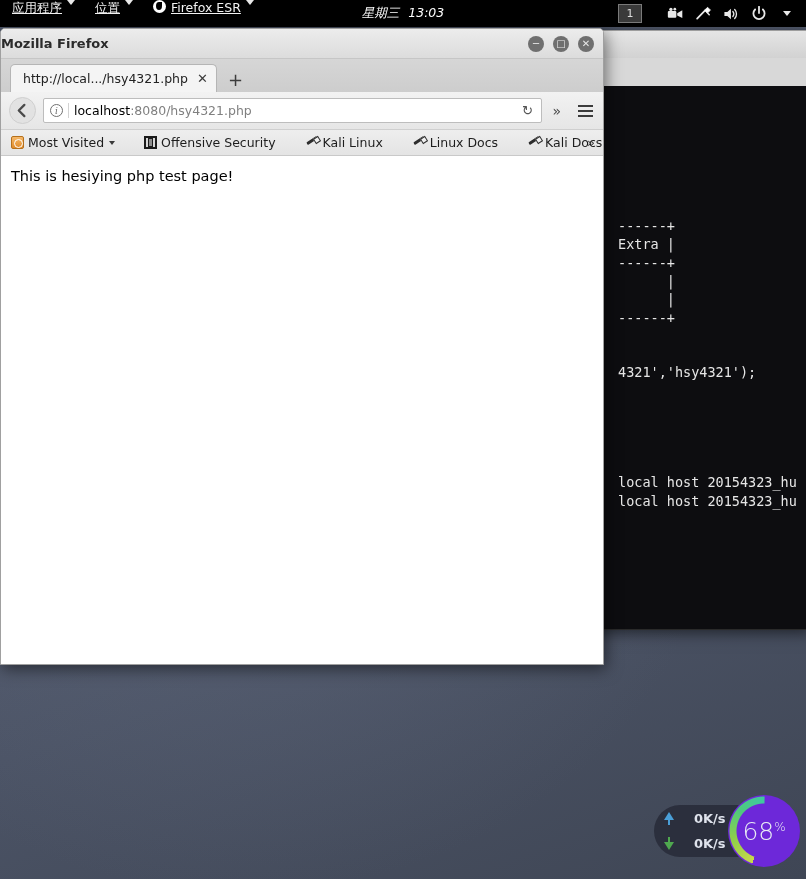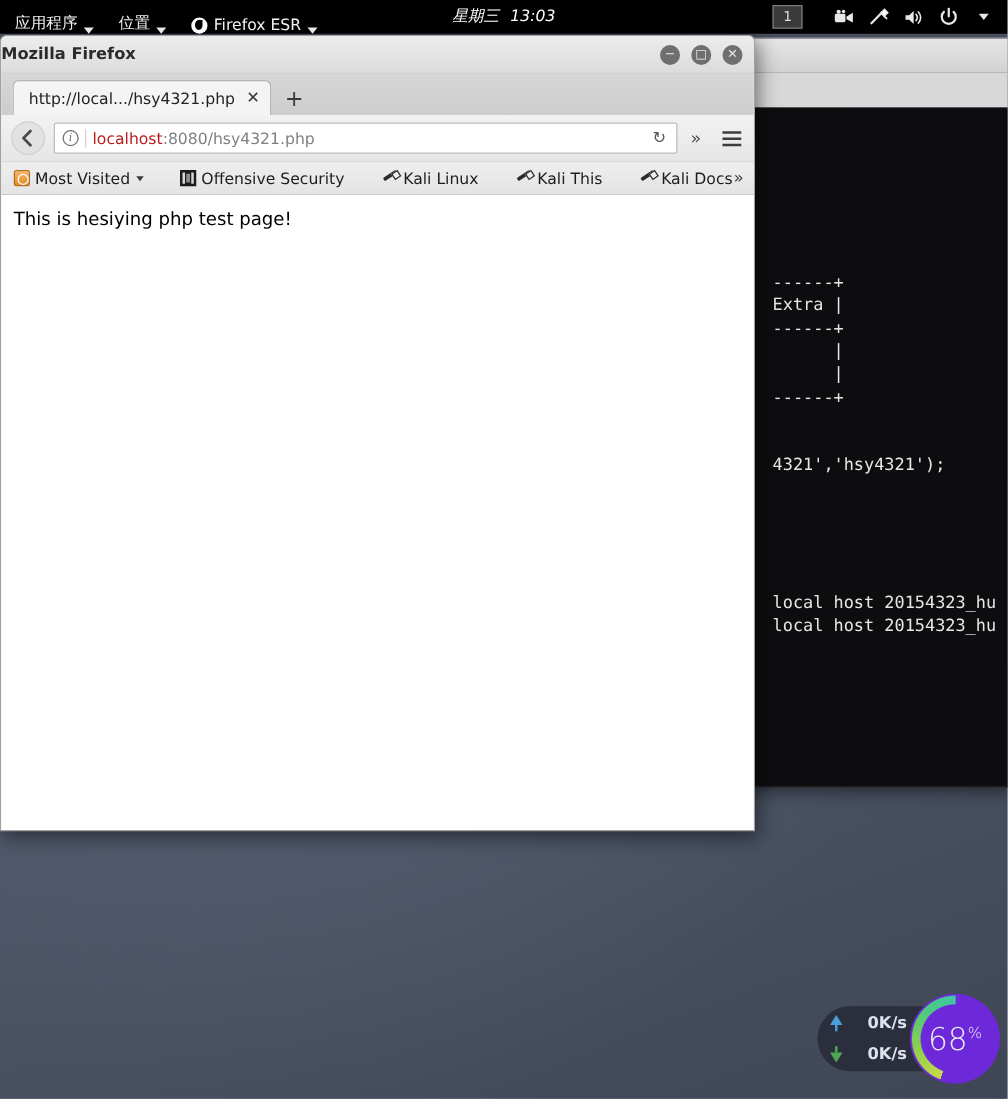--- a/index.html
+++ b/index.html
@@ -24,23 +24,24 @@
   
   #topbar {
     position: absolute; left: 0; top: 0; width: 806px; height: 27px;
     background: #000000;
     color: #ffffff;
     font-size: 12.5px;
     display: flex; align-items: center;
     z-index: 60;
   }
   .tb-item {
-    display: flex; align-items: flex-end; gap: 5px;
+    display: flex; align-items: flex-start; gap: 5px;
     padding: 0 10px; height: 27px; white-space: nowrap;
     color: #f2f2f2;
+    text-decoration: underline;
   }
   .tb-item:first-child { padding-left: 12px; }
   .caret {
     width: 0; height: 0;
     border-left: 4px solid transparent;
     border-right: 4px solid transparent;
     border-top: 5px solid #e8e8e8;
     display: inline-block;
   }
   .ff-ico {
@@ -196,21 +197,21 @@
     border: 1.3px solid #707070; color: #707070;
     font-size: 9px; font-style: italic; font-family: "DejaVu Serif", serif;
     display: flex; align-items: center; justify-content: center;
     flex: 0 0 auto;
   }
   .url-sep { width: 1px; height: 15px; background: #d2d2d2; flex: 0 0 auto; }
   #urltext {
     font-size: 12.5px; color: #808080; white-space: nowrap;
     overflow: hidden; flex: 1 1 auto;
   }
-  #urltext b { color: #b91c1c; font-weight: normal; }
+  #urltext b { color: #000000; font-weight: normal; }
   #reloadbtn {
     width: 22px; height: 22px; flex: 0 0 auto;
     display: flex; align-items: center; justify-content: center;
     color: #555; font-size: 13px;
   }
   #searchbar {
     width: 145px; height: 25px; flex: 0 0 auto;
     background: #ffffff; border: 1px solid #bdbdbd; border-radius: 2px;
     display: flex; align-items: center; padding: 0 6px; gap: 6px;
     font-size: 12.5px; color: #8a8a8a;
@@ -404,21 +405,21 @@
           <i></i>
         </span>
       <span>Offensive Security</span>
     </div>
     <div class="bm">
       <span class="ico-kali"></span>
       <span>Kali Linux</span>
     </div>
     <div class="bm">
       <span class="ico-kali"></span>
-      <span>Kali This</span>
+      <span>Linux Docs</span>
     </div>
     <div class="bm">
       <span class="ico-kali"></span>
       <span>Kali Docs</span>
     </div>
     <span id="bm-overflow">»</span>
   </div>
 
   <div id="ff-content">
     <div>This is hesiying php test page!</div>

